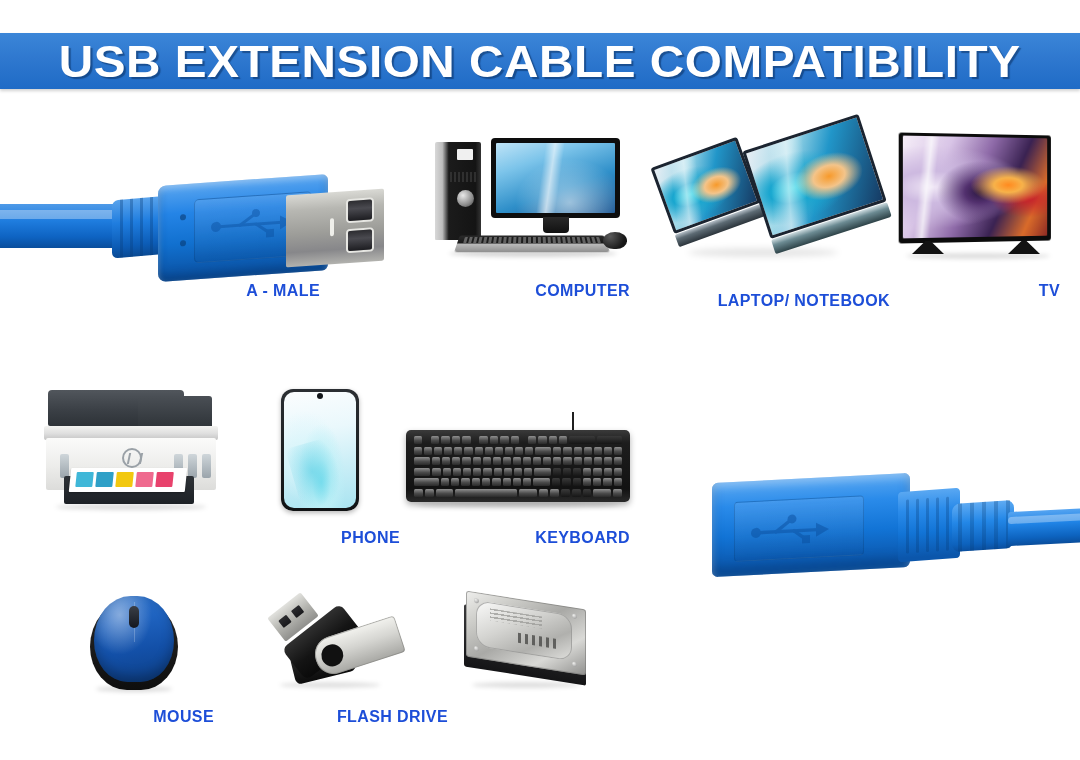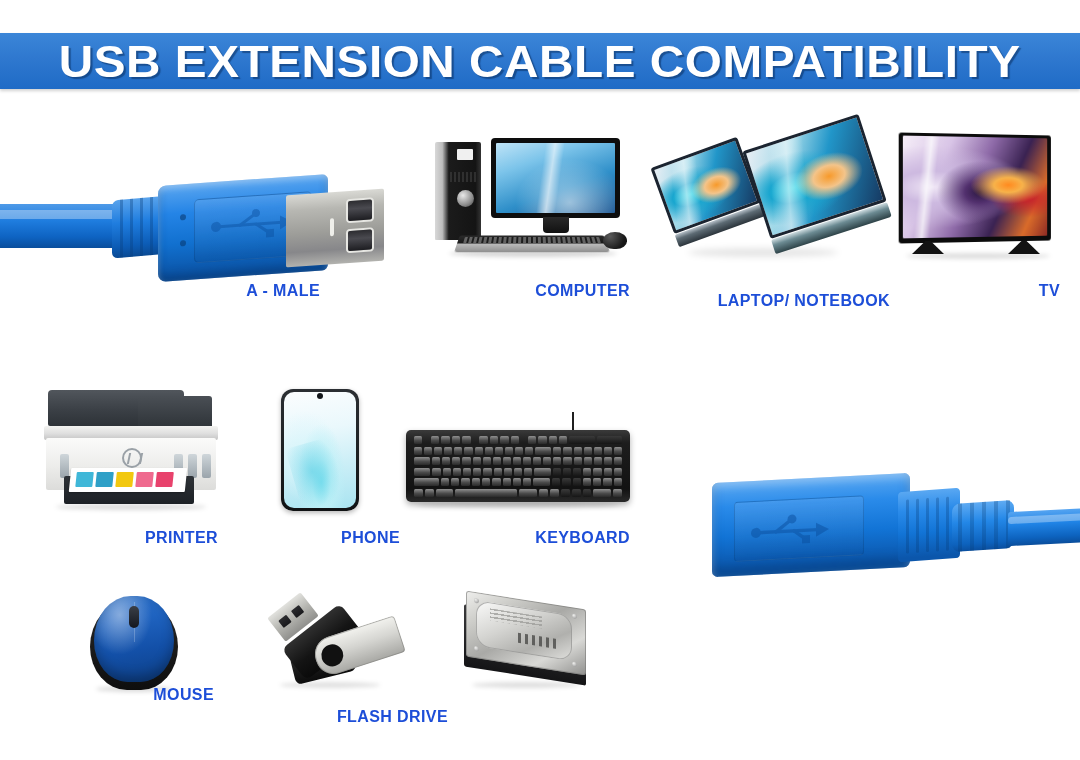--- a/index.html
+++ b/index.html
@@ -555,21 +555,20 @@
     </div>
     <div class="tray"></div>
     <div class="paper">
       <span class="c1"></span>
         <span class="c2"></span>
         <span class="c3"></span>
         <span class="c4"></span>
         <span class="c5"></span>
     </div>
   </div>
-  <div class="label" style="left:48px;top:529px;width:170px;">PRINTER</div>
 
   <div class="phone">
     <div class="frame">
       <div class="notch"></div>
       <div class="scr"></div>
     </div>
   </div>
   <div class="label" style="left:240px;top:529px;width:160px;">PHONE</div>
 
   <div class="kbd">
@@ -732,21 +731,21 @@
   </div>
 
   <div class="mouse">
     <div class="mshadow"></div>
     <div class="base"></div>
     <div class="top">
       <div class="split"></div>
       <div class="wheel"></div>
     </div>
   </div>
-  <div class="label" style="left:54px;top:686px;width:160px;">MOUSE</div>
+  <div class="label" style="left:54px;top:708px;width:160px;">MOUSE</div>
 
   <div class="flash">
     <div class="fshadow"></div>
     <div class="conn">
       <div class="p p1"></div>
       <div class="p p2"></div>
     </div>
     <div class="cap"></div>
     <div class="body"></div>
     <div class="swivel"></div>

